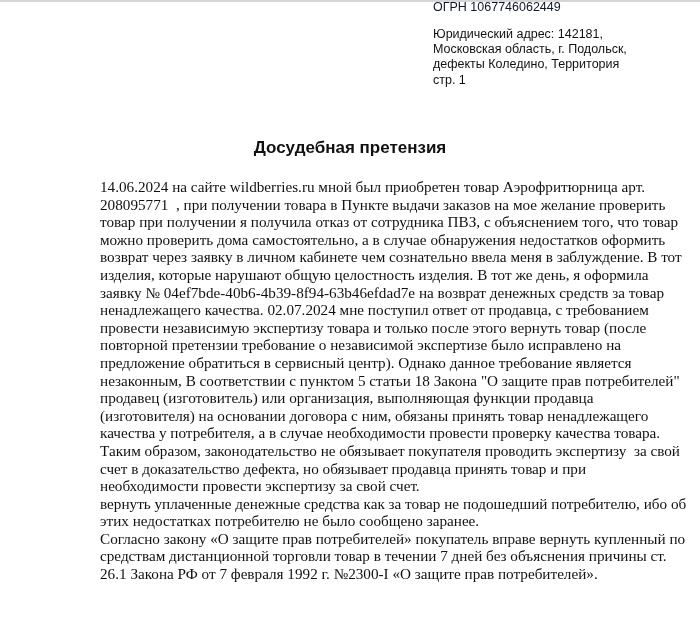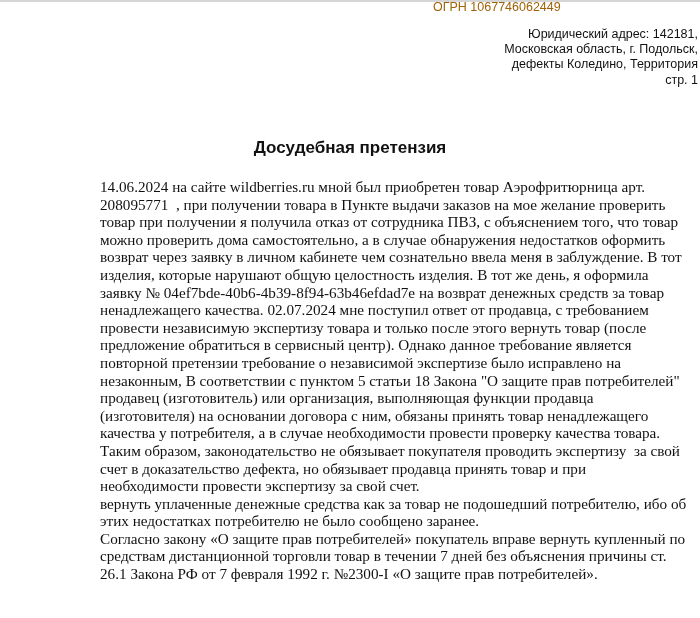--- a/index.html
+++ b/index.html
@@ -18,35 +18,35 @@
       left: 0; top: 0;
       width: 700px; height: 2px;
       background: #d6d6d6;
     }
     .ogrn {
       position: absolute;
       left: 433px;
       top: 0px;
       font-family: "Liberation Sans", sans-serif;
       font-size: 12.5px;
-      color: #a16207;
+      color: #0f172a;
       line-height: 15px;
       white-space: nowrap;
     }
     .address {
       position: absolute;
       left: 433px;
       top: 27px;
       width: 265px;
       font-family: "Liberation Sans", sans-serif;
       font-size: 12.5px;
       color: #111;
       line-height: 15.2px;
     }
-    .address div { white-space: nowrap; text-align: right; }
+    .address div { white-space: nowrap; }
     .title {
       position: absolute;
       left: 0;
       width: 700px;
       top: 138px;
       text-align: center;
       font-family: Liberation Sans, sans-serif;
       font-weight: bold;
       font-size: 17px;
       color: #111;
@@ -85,22 +85,22 @@
 <div class="body">
   <span class="line">14.06.2024 на сайте wildberries.ru мной был приобретен товар Аэрофритюрница арт.</span>
   <span class="line">208095771  , при получении товара в Пункте выдачи заказов на мое желание проверить</span>
   <span class="line">товар при получении я получила отказ от сотрудника ПВЗ, с объяснением того, что товар</span>
   <span class="line">можно проверить дома самостоятельно, а в случае обнаружения недостатков оформить</span>
   <span class="line">возврат через заявку в личном кабинете чем сознательно ввела меня в заблуждение. В тот</span>
   <span class="line">изделия, которые нарушают общую целостность изделия. В тот же день, я оформила</span>
   <span class="line">заявку № 04ef7bde-40b6-4b39-8f94-63b46efdad7e на возврат денежных средств за товар</span>
   <span class="line">ненадлежащего качества. 02.07.2024 мне поступил ответ от продавца, с требованием</span>
   <span class="line">провести независимую экспертизу товара и только после этого вернуть товар (после</span>
+  <span class="line">повторной претензии требование о независимой экспертизе было исправлено на</span>
   <span class="line">предложение обратиться в сервисный центр). Однако данное требование является</span>
-  <span class="line">повторной претензии требование о независимой экспертизе было исправлено на</span>
   <span class="line">незаконным, В соответствии с пунктом 5 статьи 18 Закона "О защите прав потребителей"</span>
   <span class="line">продавец (изготовитель) или организация, выполняющая функции продавца</span>
   <span class="line">(изготовителя) на основании договора с ним, обязаны принять товар ненадлежащего</span>
   <span class="line">качества у потребителя, а в случае необходимости провести проверку качества товара.</span>
   <span class="line">Таким образом, законодательство не обязывает покупателя проводить экспертизу  за свой</span>
   <span class="line">счет в доказательство дефекта, но обязывает продавца принять товар и при</span>
   <span class="line">необходимости провести экспертизу за свой счет.</span>
   <span class="line">вернуть уплаченные денежные средства как за товар не подошедший потребителю, ибо об</span>
   <span class="line">этих недостатках потребителю не было сообщено заранее.</span>
   <span class="line">Согласно закону «О защите прав потребителей» покупатель вправе вернуть купленный по</span>

